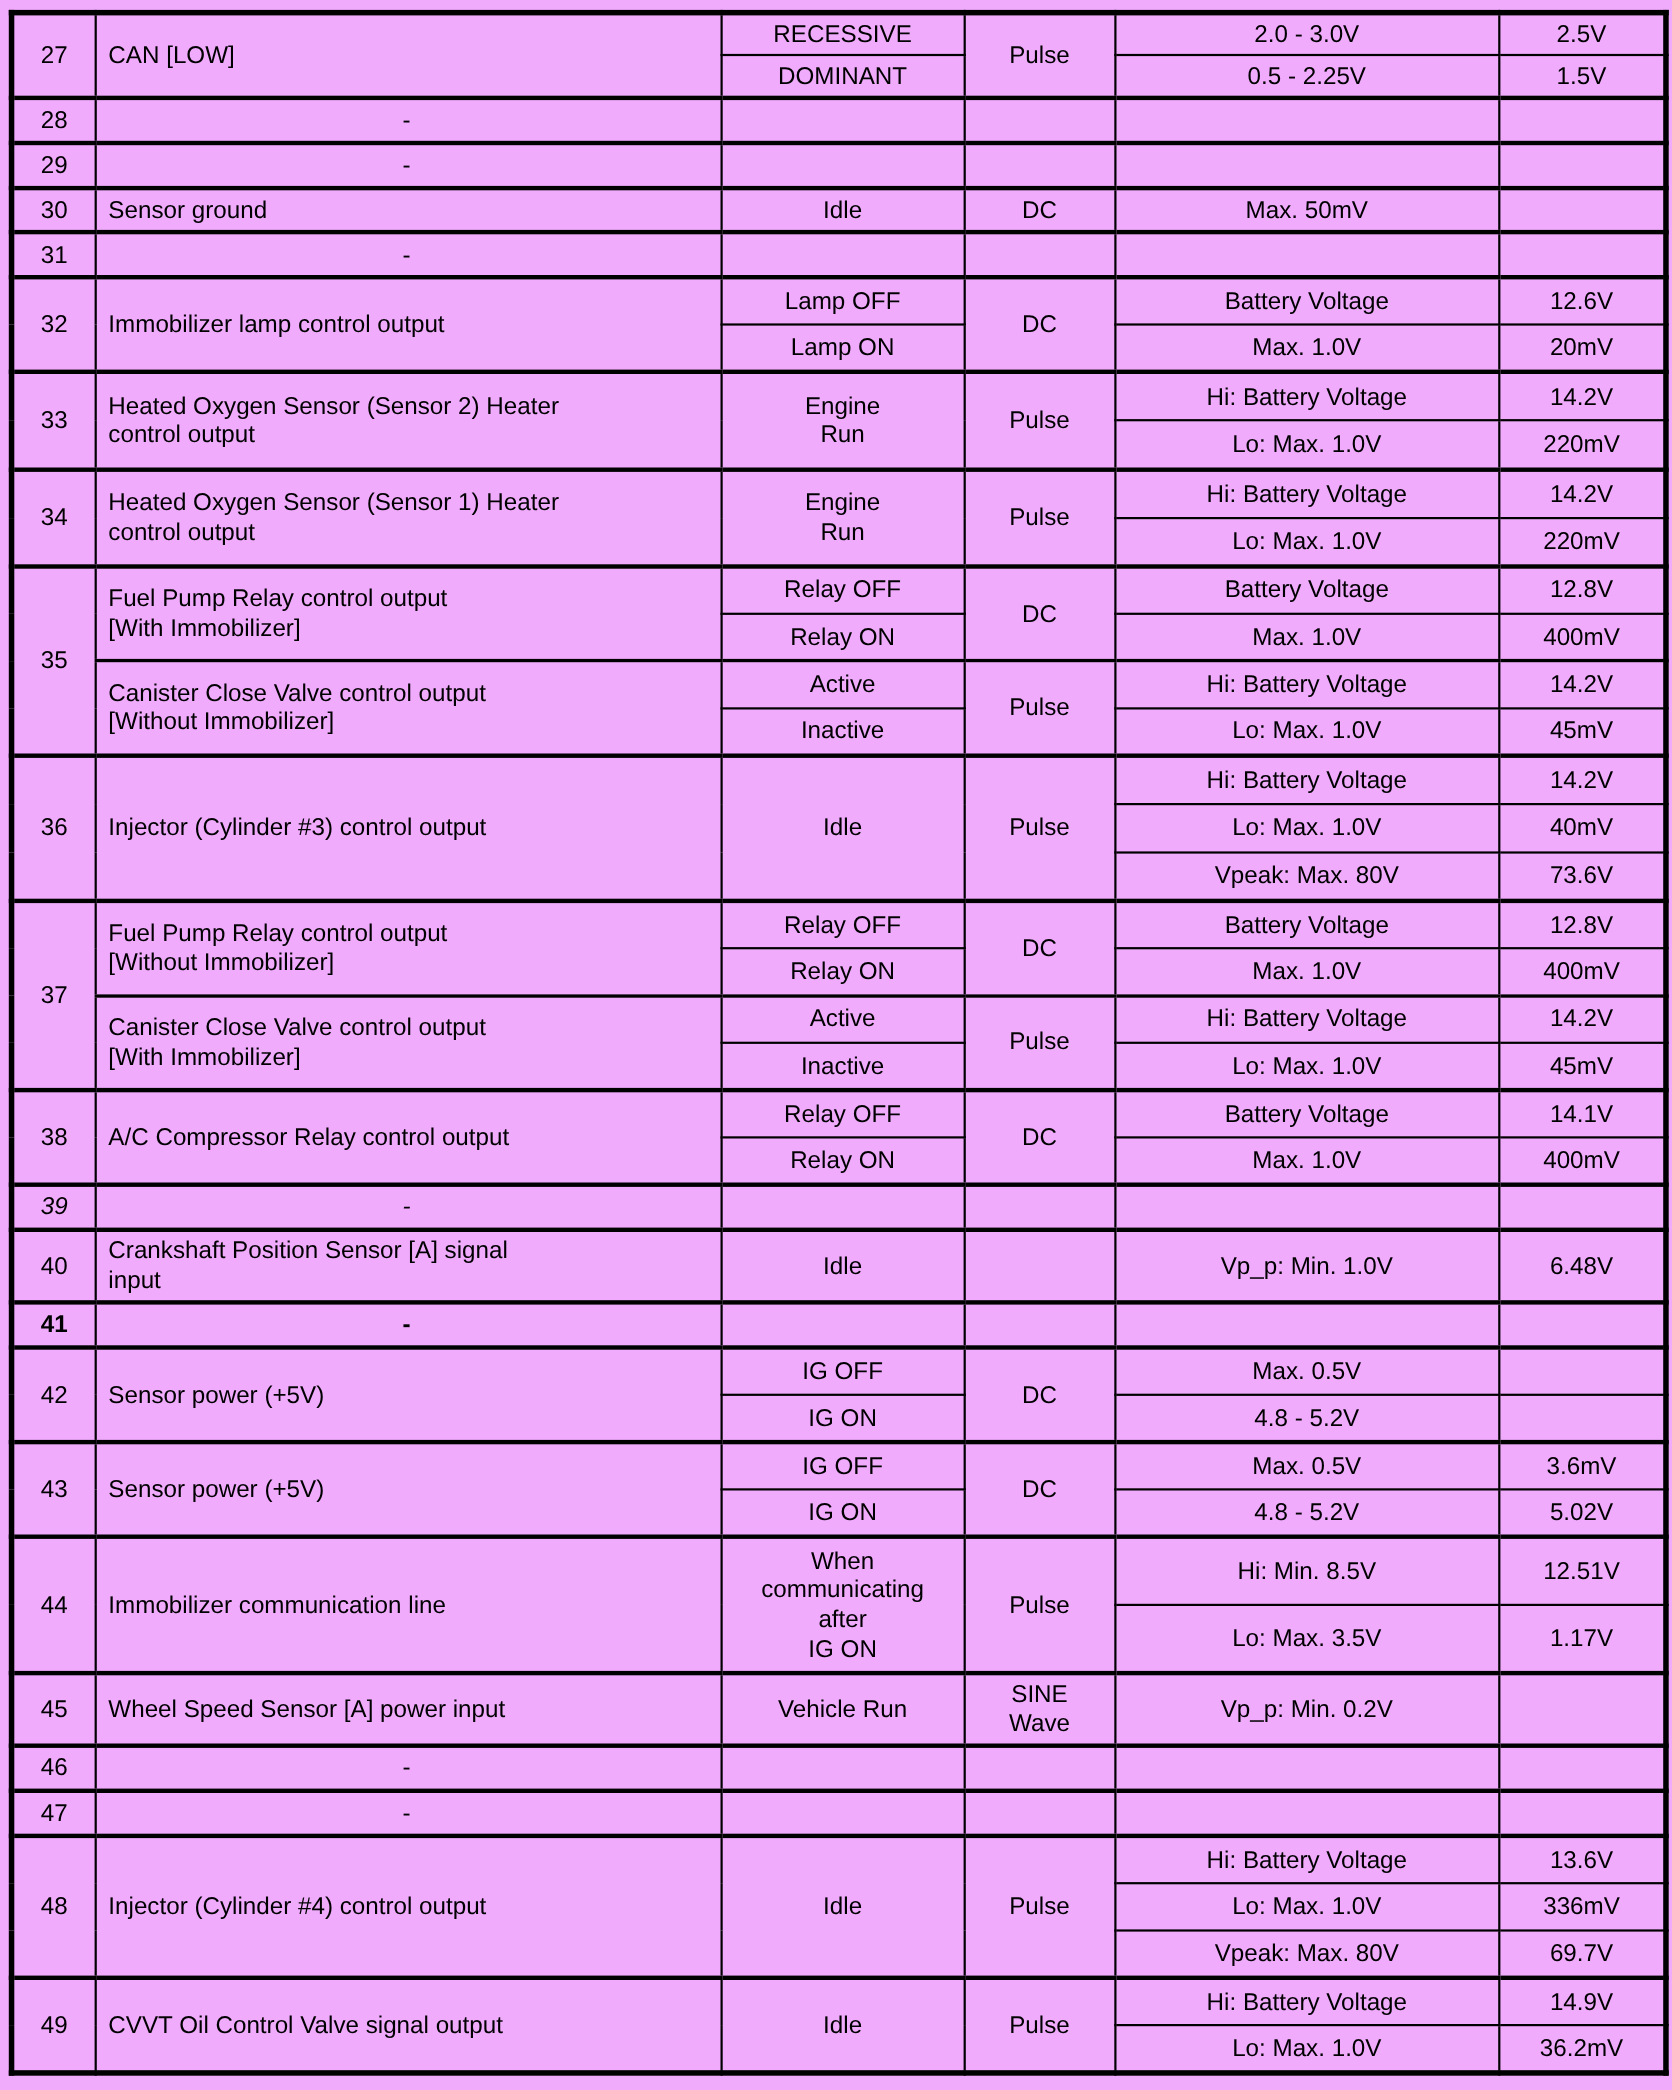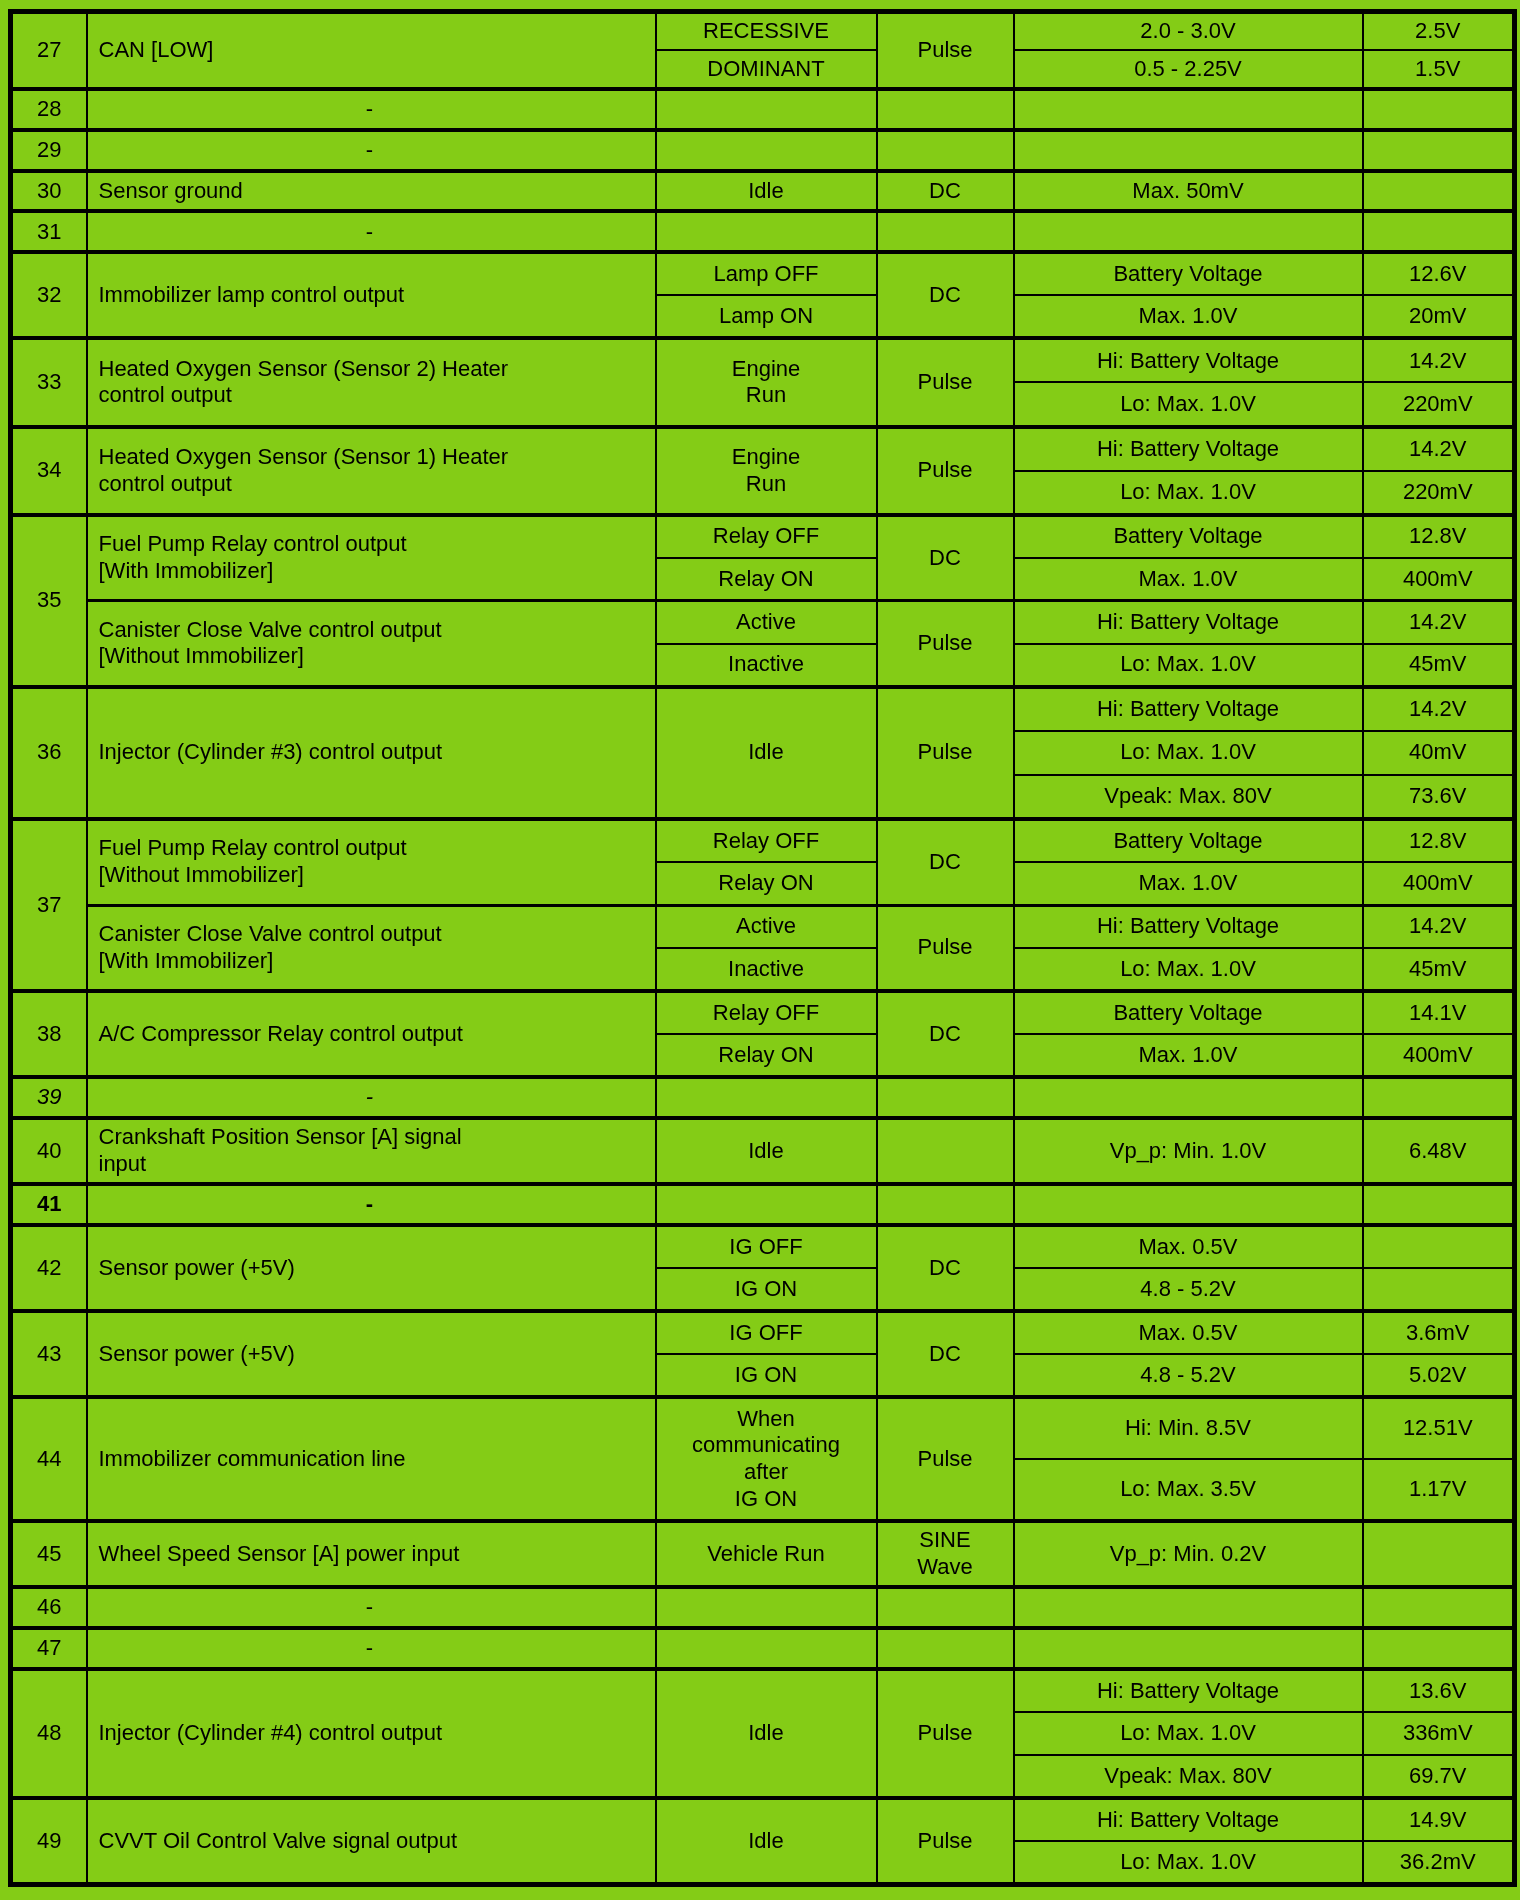--- a/index.html
+++ b/index.html
@@ -1,18 +1,18 @@
 <!DOCTYPE html>
 <html><head>
 <meta charset="utf-8">
 <style>
   html, body { margin: 0; padding: 0; background: #ffffff; }
   .page {
     width: 1520px; height: 1900px; overflow: hidden;
-    background: #84cc16; position: relative;
+    background: #f0abfc; position: relative;
     font-family: "Liberation Sans", sans-serif;
     color: #000000;
   }
   table.pin-table {
     border-collapse: collapse;
     table-layout: fixed;
     width: 1504px;
     height: 1878px;
     margin: 9px 0 0 8px;
     border: 5px solid #000000;

